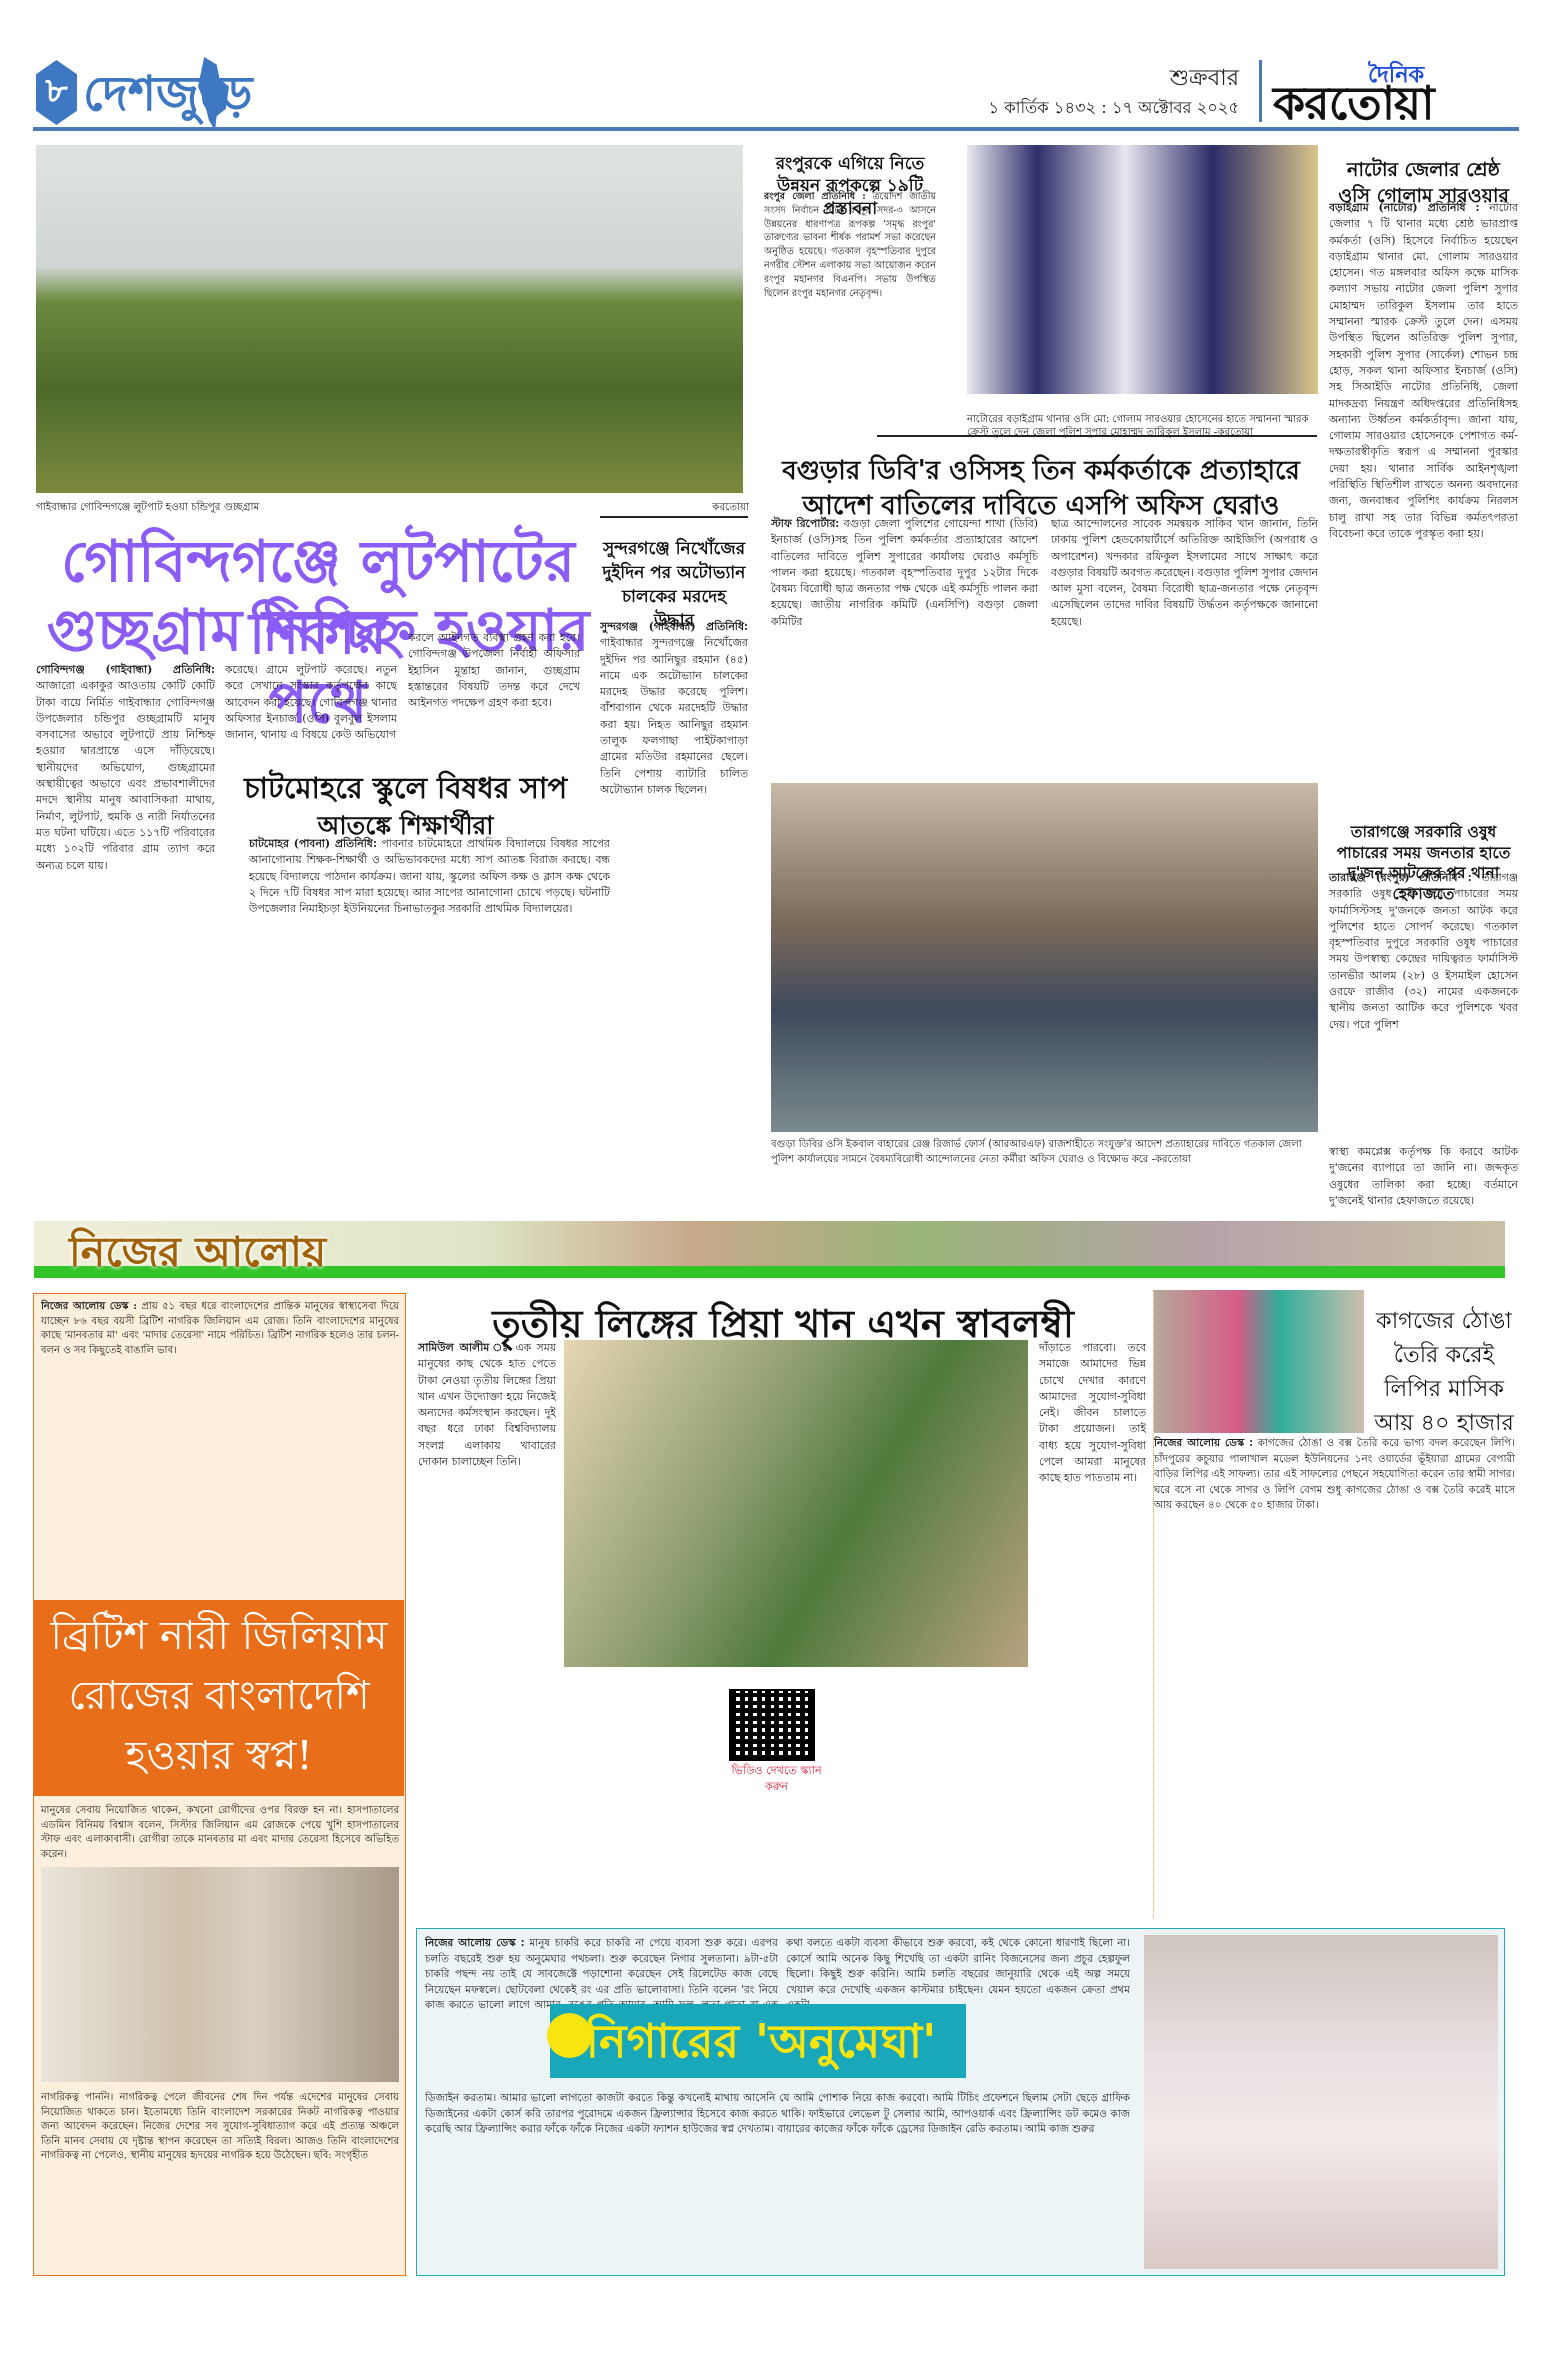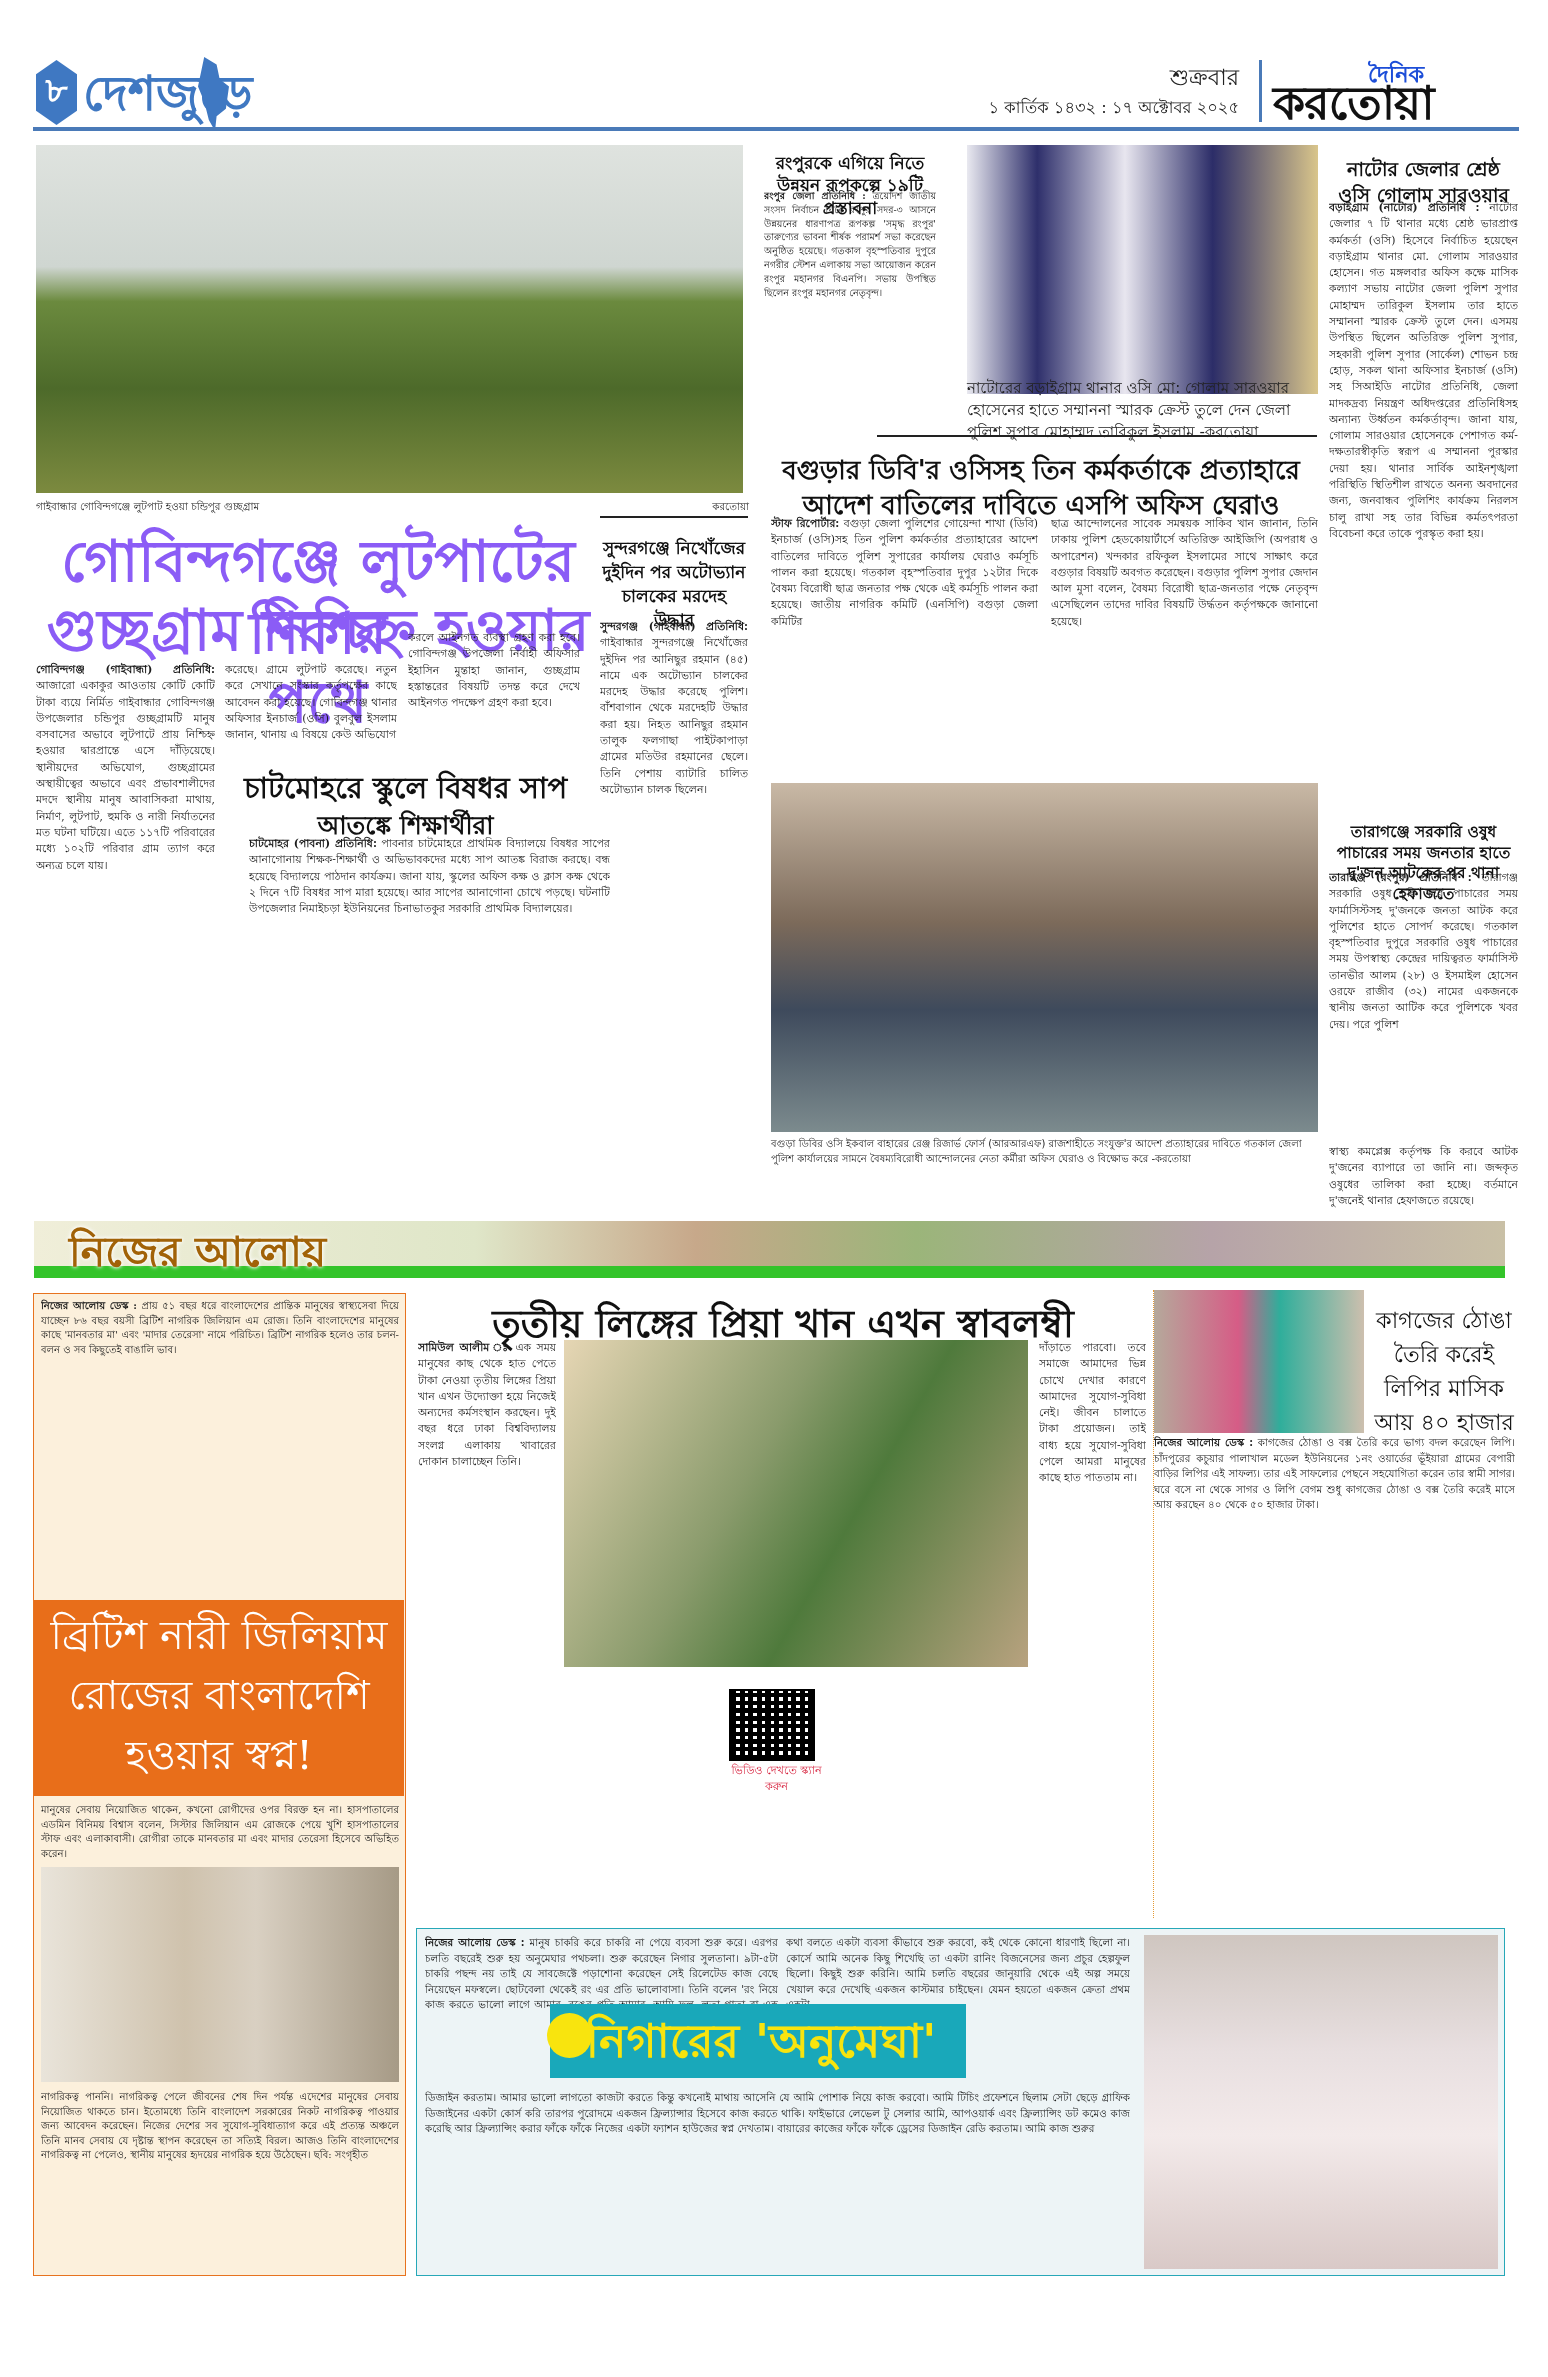--- a/index.html
+++ b/index.html
@@ -91,21 +91,21 @@
   <span>গাইবান্ধার সুন্দরগঞ্জে নিখোঁজের দুইদিন পর আনিছুর রহমান (৪৫) নামে এক অটোভ্যান চালকের মরদেহ উদ্ধার করেছে পুলিশ। বাঁশবাগান থেকে মরদেহটি উদ্ধার করা হয়। নিহত আনিছুর রহমান তালুক ফলগাছা পাইটকাপাড়া গ্রামের মতিউর রহমানের ছেলে। তিনি পেশায় ব্যাটারি চালিত অটোভ্যান চালক ছিলেন।</span>
 </div>
 
 <div class="abs hl-black" style="left:764px;top:139px;width:172px;font-size:17px;line-height:22.4px;">রংপুরকে এগিয়ে নিতে উন্নয়ন রূপকল্পে ১৯টি প্রস্তাবনা</div>
 <div class="abs body-text" style="left:764px;top:189px;width:172px;height:232px;overflow:hidden;font-size:9.5px;line-height:13.8px;">
   <span class="byline">রংপুর জেলা প্রতিনিধি :</span>
   <span>ত্রয়োদশ জাতীয় সংসদ নির্বাচন ঘিরে রংপুর সদর-৩ আসনে উন্নয়নের ধারণাপত্র রূপকল্প 'সমৃদ্ধ রংপুর' তারুণ্যের ভাবনা শীর্ষক পরামর্শ সভা করেছেন অনুষ্ঠিত হয়েছে। গতকাল বৃহস্পতিবার দুপুরে নগরীর স্টেশন এলাকায় সভা আয়োজন করেন রংপুর মহানগর বিএনপি। সভায় উপস্থিত ছিলেন রংপুর মহানগর নেতৃবৃন্দ।</span>
 </div>
 
 <div class="abs photo" style="left:967px;top:145px;width:351px;height:249px;background:linear-gradient(90deg,#e9e9f0 0%,#2e2f6b 20%,#e8e6ef 45%,#2c2d68 70%,#d9c58b 100%);"></div>
-<div class="abs caption" style="left:967px;top:377px;width:351px;font-size:15px;line-height:22px;">নাটোরের বড়াইগ্রাম থানার ওসি মো: গোলাম সারওয়ার হোসেনের হাতে সম্মাননা স্মারক ক্রেস্ট তুলে দেন জেলা পুলিশ সুপার মোহাম্মদ তারিকুল ইসলাম -করতোয়া</div>
+<div class="abs caption" style="left:967px;top:412px;width:351px;font-size:10px;line-height:13px;">নাটোরের বড়াইগ্রাম থানার ওসি মো: গোলাম সারওয়ার হোসেনের হাতে সম্মাননা স্মারক ক্রেস্ট তুলে দেন জেলা পুলিশ সুপার মোহাম্মদ তারিকুল ইসলাম -করতোয়া</div>
 <div class="abs hl-black" style="left:1329px;top:143px;width:189px;font-size:19px;line-height:26px;">নাটোর জেলার শ্রেষ্ঠ ওসি গোলাম সারওয়ার</div>
 <div class="abs body-text" style="left:1329px;top:200px;width:189px;height:602px;overflow:hidden;">
   <span class="byline">বড়াইগ্রাম (নাটোর) প্রতিনিধি :</span>
   <span>নাটোর জেলার ৭ টি থানার মধ্যে শ্রেষ্ঠ ভারপ্রাপ্ত কর্মকর্তা (ওসি) হিসেবে নির্বাচিত হয়েছেন বড়াইগ্রাম থানার মো. গোলাম সারওয়ার হোসেন। গত মঙ্গলবার অফিস কক্ষে মাসিক কল্যাণ সভায় নাটোর জেলা পুলিশ সুপার মোহাম্মদ তারিকুল ইসলাম তার হাতে সম্মাননা স্মারক ক্রেস্ট তুলে দেন। এসময় উপস্থিত ছিলেন অতিরিক্ত পুলিশ সুপার, সহকারী পুলিশ সুপার (সার্কেল) শোভন চন্দ্র হোড়, সকল থানা অফিসার ইনচার্জ (ওসি) সহ সিআইডি নাটোর প্রতিনিধি, জেলা মাদকদ্রব্য নিয়ন্ত্রণ অধিদপ্তরের প্রতিনিধিসহ অন্যান্য উর্ধ্বতন কর্মকর্তাবৃন্দ। জানা যায়, গোলাম সারওয়ার হোসেনকে পেশাগত কর্ম-দক্ষতারস্বীকৃতি স্বরূপ এ সম্মাননা পুরস্কার দেয়া হয়। থানার সার্বিক আইনশৃঙ্খলা পরিস্থিতি স্থিতিশীল রাখতে অনন্য অবদানের জন্য, জনবান্ধব পুলিশিং কার্যক্রম নিরলস চালু রাখা সহ তার বিভিন্ন কর্মতৎপরতা বিবেচনা করে তাকে পুরস্কৃত করা হয়।</span>
 </div>
 
 <div class="abs rule" style="left:877px;top:435px;width:440px;"></div>
 <div class="abs hl-black" style="left:766px;top:440px;width:550px;font-size:26px;line-height:34px;">বগুড়ার ডিবি'র ওসিসহ তিন কর্মকর্তাকে প্রত্যাহারে</div>
 <div class="abs hl-black" style="left:766px;top:475px;width:550px;font-size:26px;line-height:34px;">আদেশ বাতিলের দাবিতে এসপি অফিস ঘেরাও</div>
 <div class="abs body-text" style="left:771px;top:516px;width:267px;height:263px;overflow:hidden;">

